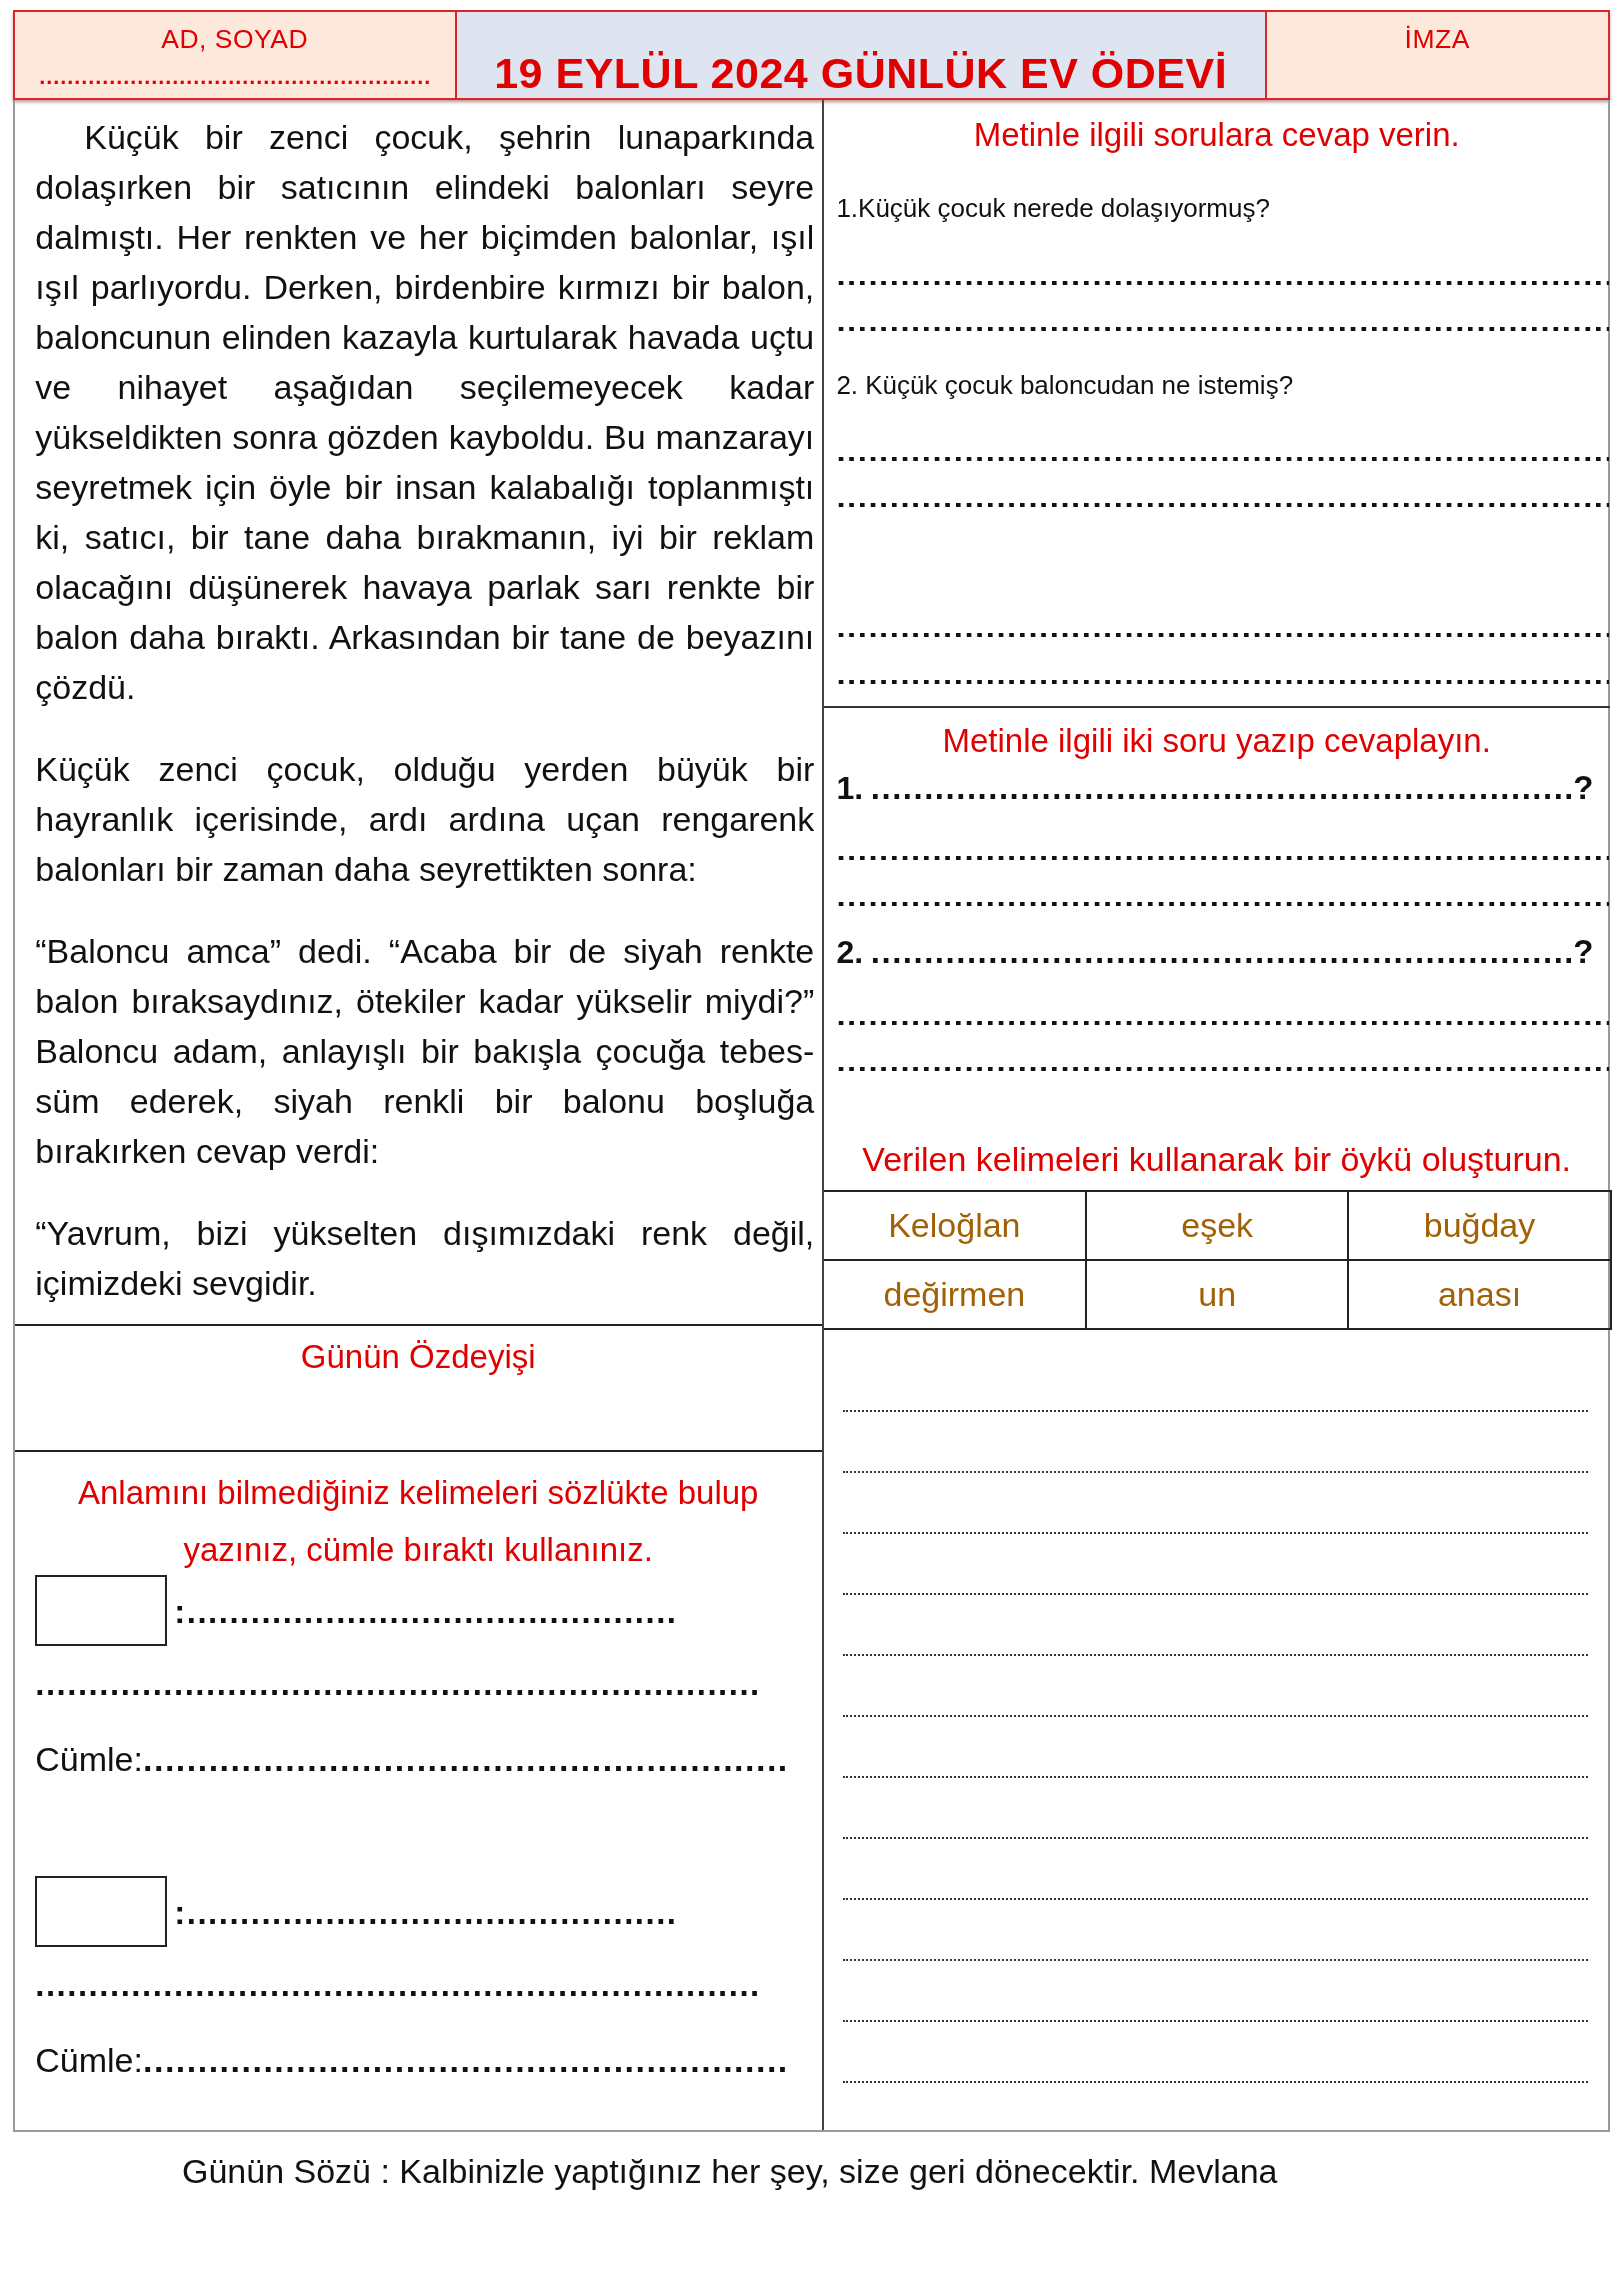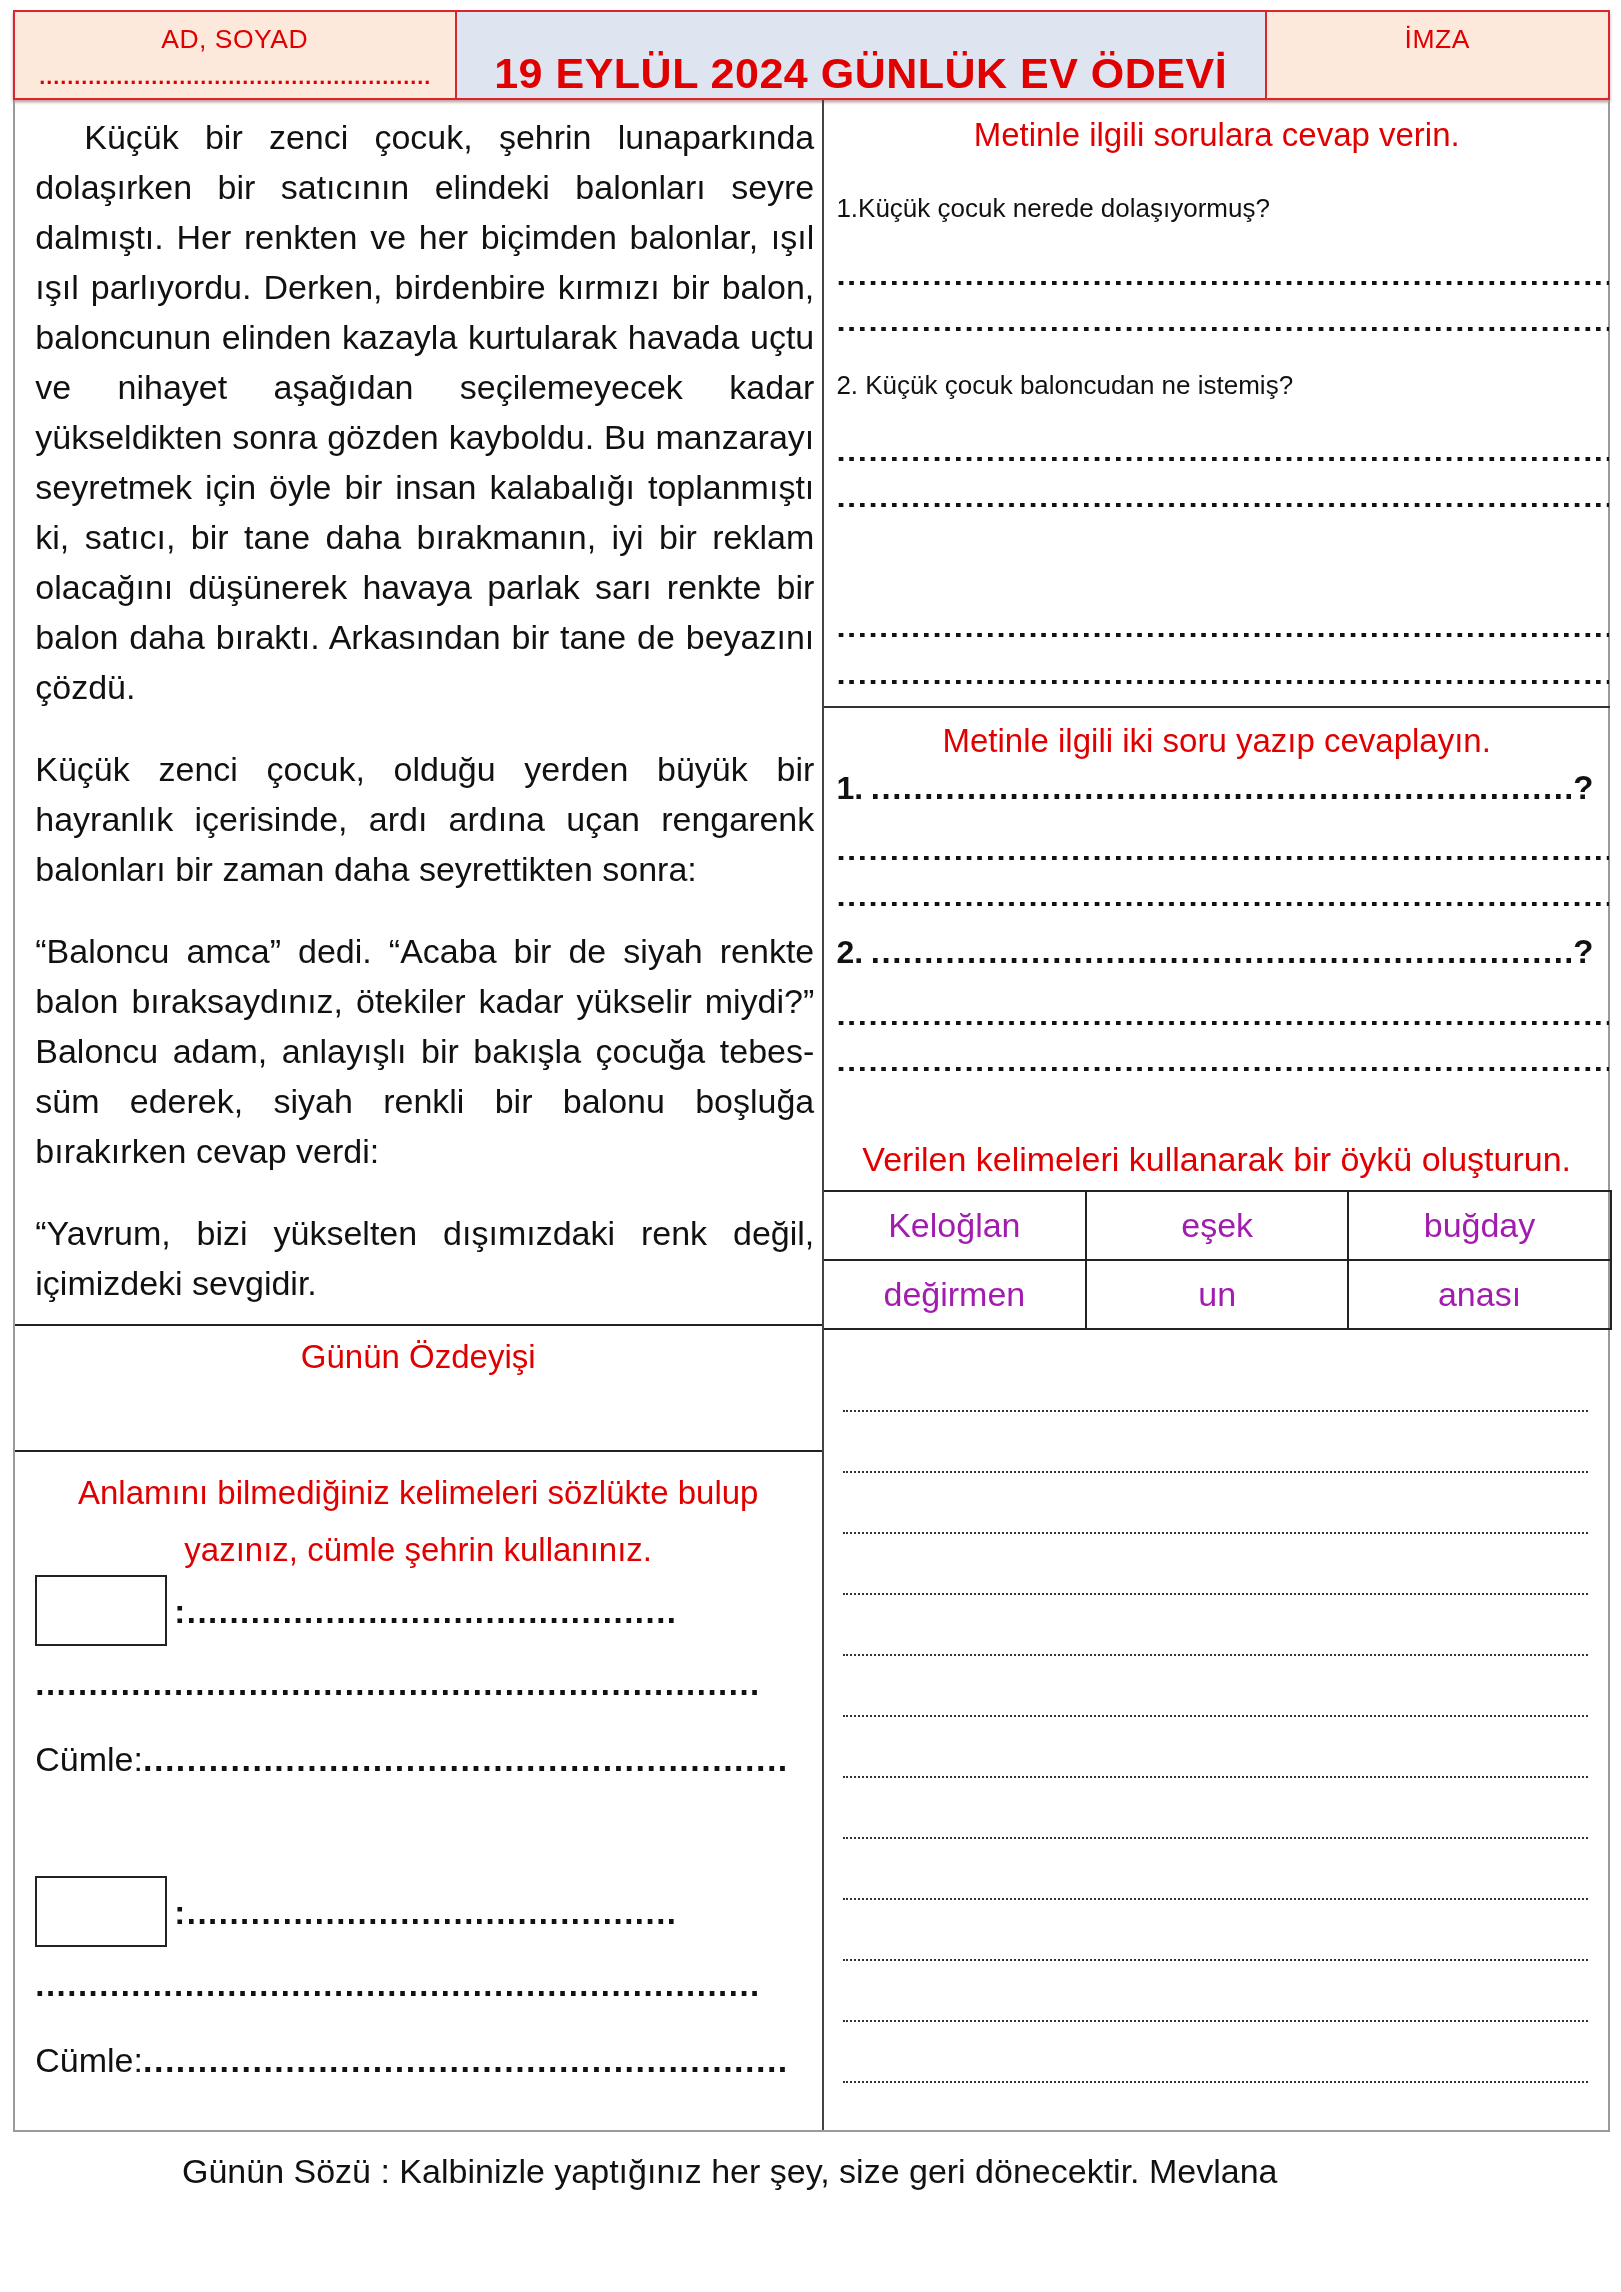--- a/index.html
+++ b/index.html
@@ -47,21 +47,21 @@
 
   .w-section { position: absolute; left: 0; top: 608px; width: 786px; height: 423px; }
   .numline { position: absolute; left: 12.7px; width: 757px; font-size: 33px; font-weight: bold; white-space: nowrap; display: flex; align-items: baseline; }
   .numline .num { font-size: 32px; margin-right: 7.8px; }
   .numline .dd { flex: 1; overflow: hidden; letter-spacing: 1.5px; }
   .numline .q { margin-left: 2px; }
 
   .s-section { position: absolute; left: 0; top: 1031px; width: 786px; height: 1001px; }
   .s-section .red-title { margin-top: 5.9px; line-height: 45px; font-size: 34px; white-space: nowrap; }
   table.words { position: absolute; left: 0; top: 59px; width: 788px; border-collapse: collapse; }
-  table.words td { border: 2.9px solid #222; height: 69px; font-size: 34px; color: #a21caf; text-align: center; width: 33.33%; }
+  table.words td { border: 2.9px solid #222; height: 69px; font-size: 34px; color: #a16207; text-align: center; width: 33.33%; }
   table.words tr td:first-child { border-left: none; }
   .story-lines { position: absolute; left: 19.6px; top: 220px; width: 745px; }
   .sline { height: 61px; border-bottom: 2px dotted #333; }
 
   
   .footer { position: absolute; left: 182px; top: 2152px; font-size: 34px; color: #111; white-space: nowrap; }
 </style>
 </head>
 <body>
 
@@ -87,21 +87,21 @@
     <p>“Baloncu amca” dedi. “Acaba bir de siyah renkte balon bıraksaydınız, ötekiler kadar yükselir miydi?” Baloncu adam, anlayışlı bir bakışla çocuğa tebes-süm ederek, siyah renkli bir balonu boşluğa bırakırken cevap verdi:</p>
     <p>“Yavrum, bizi yükselten dışımızdaki renk değil, içimizdeki sevgidir.</p>
   </div>
 
   <div class="ozdeyis">
     <div class="red-title">Günün Özdeyişi</div>
   </div>
 
   <div class="vocab-title">
     <div class="red-title">Anlamını bilmediğiniz kelimeleri sözlükte bulup</div>
-    <div class="red-title">yazınız, cümle şehrin kullanınız.</div>
+    <div class="red-title">yazınız, cümle bıraktı kullanınız.</div>
   </div>
 
   <div class="vocab-row" style="top:1475px;">
     <div class="vbox"></div>
     <div class="dots-line" style="left:139px; top:17.6px; width:620px;">:..............................................</div>
     <div class="dots-line" style="left:0; top:90px; width:760px;">....................................................................</div>
     <div class="cumle" style="top:165px;">
       <span class="lbl">Cümle:</span><span class="dd">...........................................................</span>
     </div>
   </div>

